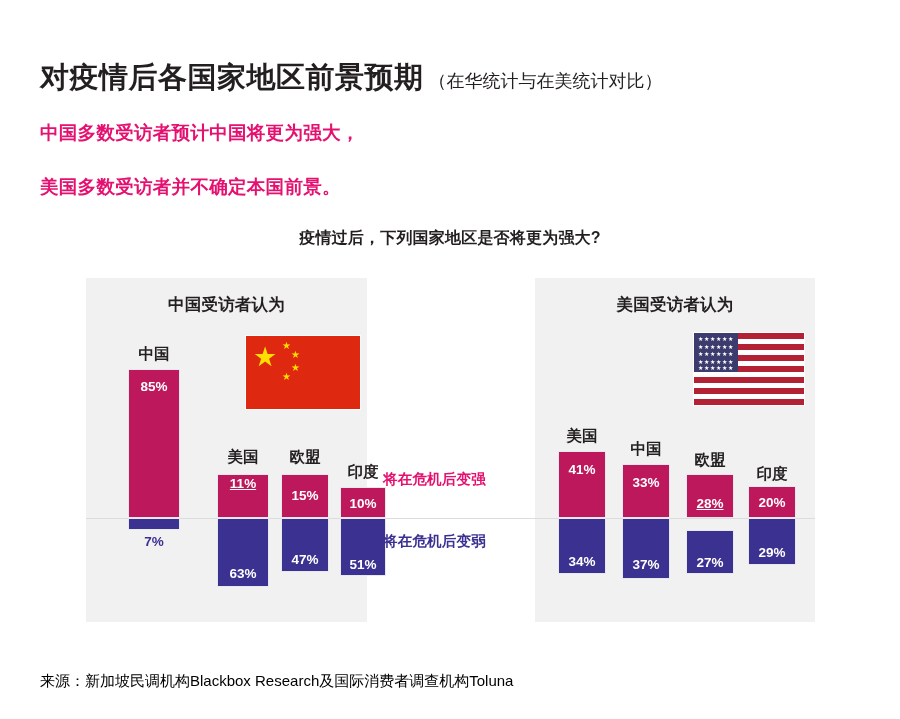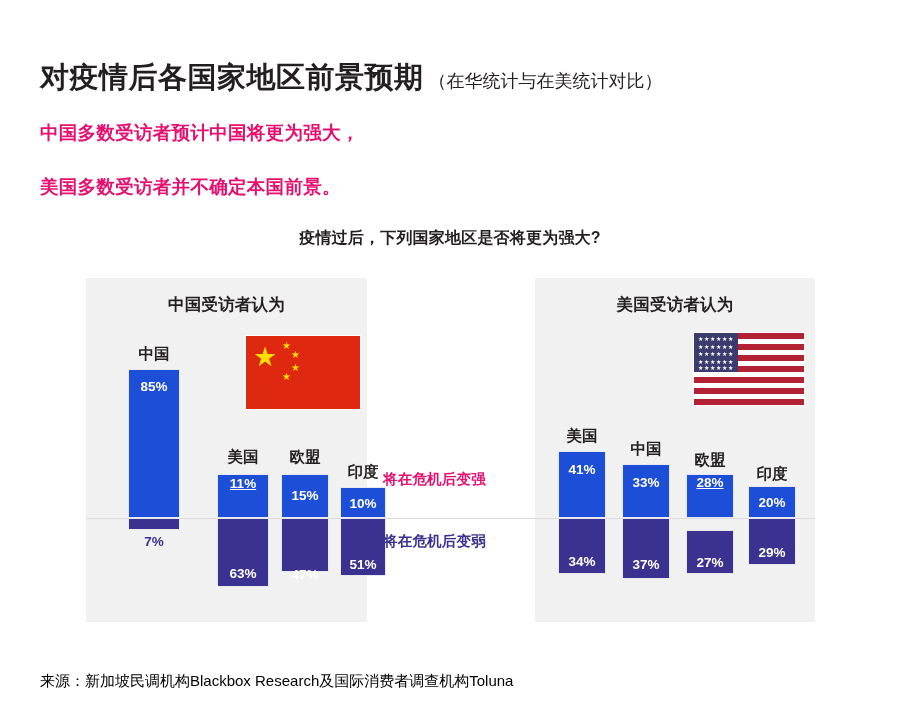--- a/index.html
+++ b/index.html
@@ -149,21 +149,21 @@
   }
 
   
   .bar-group { position: absolute; }
   .bar-pos, .bar-neg {
     position: absolute;
     left: 0;
     box-sizing: border-box;
     border: 1px solid #e8e8ef;
   }
-  .bar-pos { background: #1d4ed8; }
+  .bar-pos { background: #be185d; }
   .bar-neg { background: #3b3191; }
 
   .bar-label {
     position: absolute;
     width: 100%;
     text-align: center;
     font-size: 15.5px;
     font-weight: bold;
     color: #231f20;
     white-space: nowrap;
@@ -277,21 +277,21 @@
       <div class="val" style="top:47px;">63%</div>
     </div>
   </div>
 
   <div class="bar-group" style="left:281px; top:278px; width:48px; height:344px;">
     <div class="bar-label" style="top:169px;">欧盟</div>
     <div class="bar-pos" style="top:196px; width:48px; height:44px;">
       <div class="val" style="top:13px;">15%</div>
     </div>
     <div class="bar-neg" style="top:240px; width:48px; height:54px;">
-      <div class="val" style="top:48px;">47%</div>
+      <div class="val" style="top:33px;">47%</div>
     </div>
   </div>
 
   <div class="bar-group" style="left:340px; top:278px; width:46px; height:344px;">
     <div class="bar-label" style="top:184px;">印度</div>
     <div class="bar-pos" style="top:209px; width:46px; height:31px;">
       <div class="val" style="top:8px;">10%</div>
     </div>
     <div class="bar-neg" style="top:240px; width:46px; height:58px;">
       <div class="val" style="top:38px;">51%</div>
@@ -314,21 +314,21 @@
       <div class="val" style="top:10px;">33%</div>
     </div>
     <div class="bar-neg" style="top:240px; width:48px; height:61px;">
       <div class="val" style="top:38px;">37%</div>
     </div>
   </div>
 
   <div class="bar-group" style="left:686px; top:278px; width:48px; height:344px;">
     <div class="bar-label" style="top:172px;">欧盟</div>
     <div class="bar-pos" style="top:196px; width:48px; height:44px;">
-      <div class="val" style="top:0;text-decoration:underline;">28%</div>
+      <div class="val" style="top:21px;text-decoration:underline;">28%</div>
     </div>
     <div class="bar-neg" style="top:252px; width:48px; height:44px;">
       <div class="val" style="top:24px;">27%</div>
     </div>
   </div>
 
   <div class="bar-group" style="left:748px; top:278px; width:48px; height:344px;">
     <div class="bar-label" style="top:186px;">印度</div>
     <div class="bar-pos" style="top:208px; width:48px; height:32px;">
       <div class="val" style="top:8px;">20%</div>

